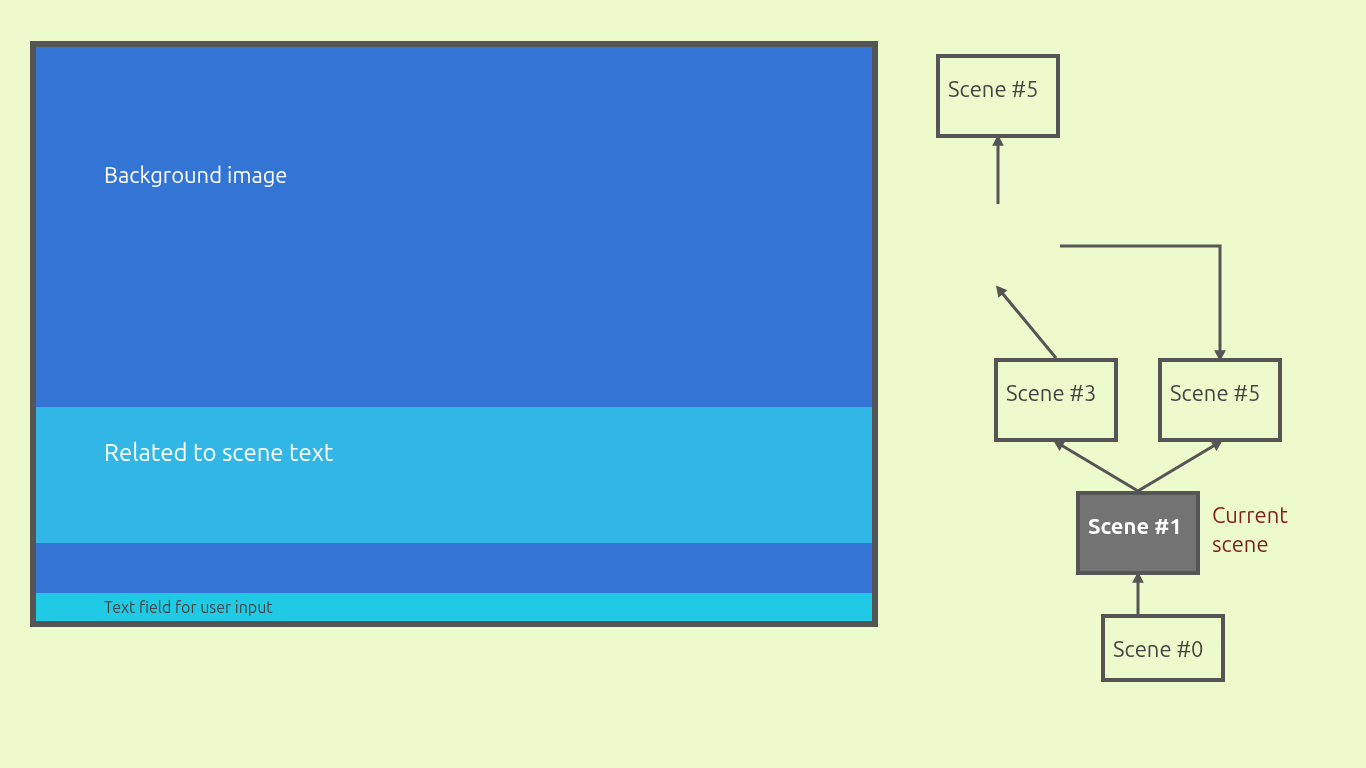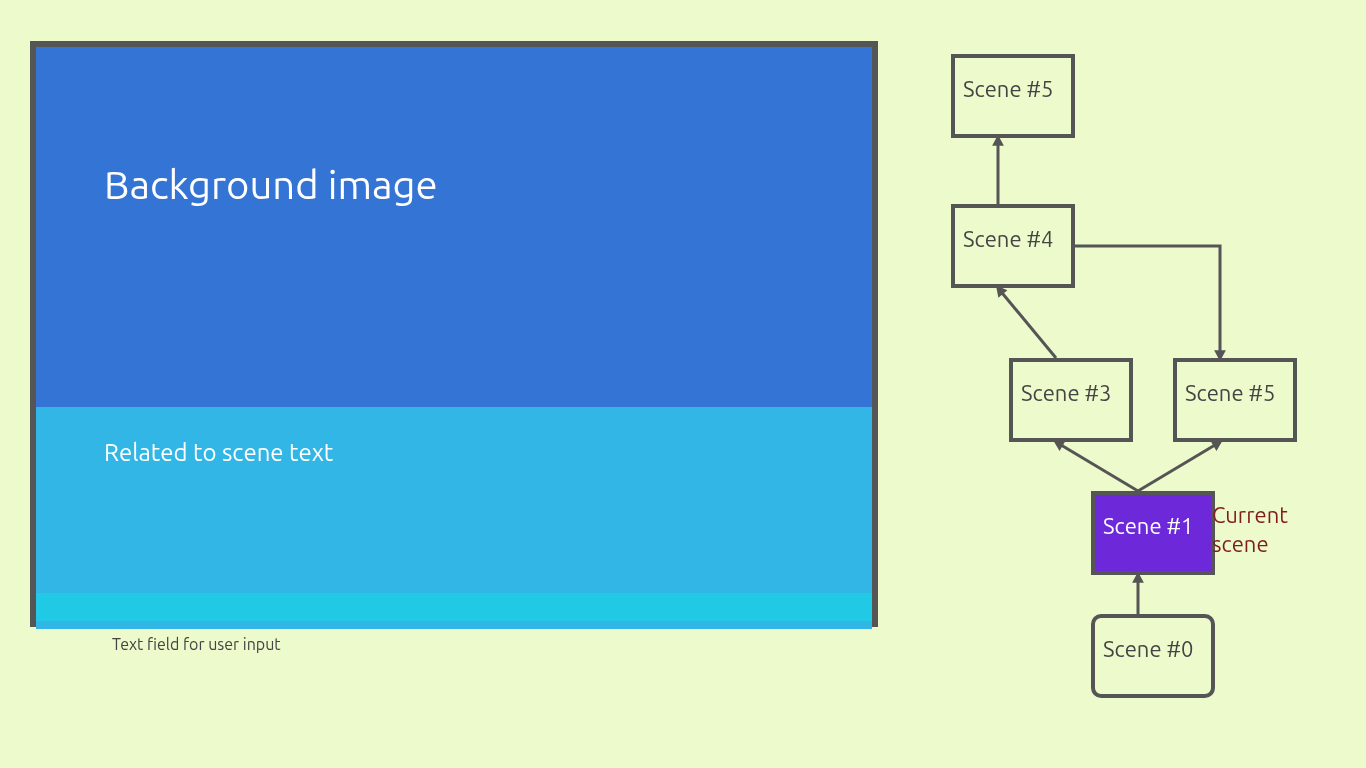--- a/index.html
+++ b/index.html
@@ -33,59 +33,58 @@
     position: absolute;
     left: 0; top: 0; right: 0;
     height: 360px;
     background: #3474d4;
     color: #ffffff;
   }
   .scene-bg-area .bg-label {
     position: absolute;
     left: 68px;
     top: 115px;
-    font-size: 40px;
+    font-size: 22px;
   }
   .scene-text-area {
     position: absolute;
     left: 0; right: 0;
     top: 360px;
-    height: 222px;
+    height: 136px;
     background: #32b6e5;
     color: #ffffff;
   }
   .scene-text-area .text-label {
     position: absolute;
     left: 68px;
     top: 32px;
     font-size: 24px;
   }
   .scene-input-area {
     position: absolute;
     left: 0; right: 0;
     bottom: 0;
     height: 28px;
     background: #20cae5;
     color: #444444;
   }
   .scene-input-area input {
     position: absolute;
-    left: 76px;
+    left: 68px;
     right: 8px;
     top: 0;
     height: 28px;
     line-height: 28px;
     border: none;
     background: transparent;
     font-family: inherit;
     font-size: 16px;
     color: #6d28d9;
     outline: none;
     padding: 0;
-    margin-top: 37px;
   }
   .scene-input-area input::placeholder {
     color: #444444;
     opacity: 1;
   }
 
   
   .graph {
     position: absolute;
     left: 0; top: 0;
@@ -97,25 +96,25 @@
     position: absolute;
     box-sizing: border-box;
     border: 4px solid #555555;
     background: #edfacc;
     font-size: 22px;
     color: #444444;
     pointer-events: auto;
     cursor: pointer;
     padding-left: 8px;
     padding-top: 18px;
-    margin-left: 15px;
   }
   .node.current {
-    background: #6d28d9;
+    background: #737373;
     color: #ffffff;
+    font-weight: bold;
   }
   .annot {
     position: absolute;
     font-size: 22px;
     color: #7f1d1d;
     line-height: 1.3;
   }
 
   svg.edges {
     position: absolute;
@@ -159,22 +158,21 @@
       <line x1="1138" y1="491" x2="1220" y2="442"></line>
       <path d="M 1220 442 L 1216.4481559049145 448.03194856776867 L 1213.0052207437102 442.27030197146775 Z" class="arrowhead"></path>
       <line x1="1056" y1="358" x2="998" y2="288"></line>
       <path d="M 998 288 L 1004.5035694769739 290.5891280497831 L 999.335217454938 294.8714768680415 Z" class="arrowhead"></path>
       <line x1="998" y1="204" x2="998" y2="138"></line>
       <path d="M 998 138 L 1001.3559787702294 144.1430779332326 L 994.6440212297706 144.1430779332326 Z" class="arrowhead"></path>
       <path d="M 1060 246 L 1220 246 L 1220 358"></path>
       <path d="M 1220 358 L 1216.6440212297705 351.85692206676737 L 1223.3559787702295 351.85692206676737 Z" class="arrowhead"></path>
     </svg>
   <div class="graph" id="graph">
-      <div class="node" style="left: 1076px; top: 614px; width: 124px; height: 84px; border-radius: 10px;">Scene #0</div>
+      <div class="node" style="left: 1101px; top: 614px; width: 124px; height: 68px;">Scene #0</div>
       <div class="node current" style="left: 1076px; top: 491px; width: 124px; height: 84px;">Scene #1</div>
       <div class="node" style="left: 994px; top: 358px; width: 124px; height: 84px;">Scene #3</div>
       <div class="node" style="left: 1158px; top: 358px; width: 124px; height: 84px;">Scene #5</div>
-      <div class="node" style="left: 936px; top: 204px; width: 124px; height: 84px;">Scene #4</div>
       <div class="node" style="left: 936px; top: 54px; width: 124px; height: 84px;">Scene #5</div>
       <div class="annot" style="left: 1212px; top: 501px;">Current<br>scene</div>
     </div>
 
 </div>
 
 </body></html>

